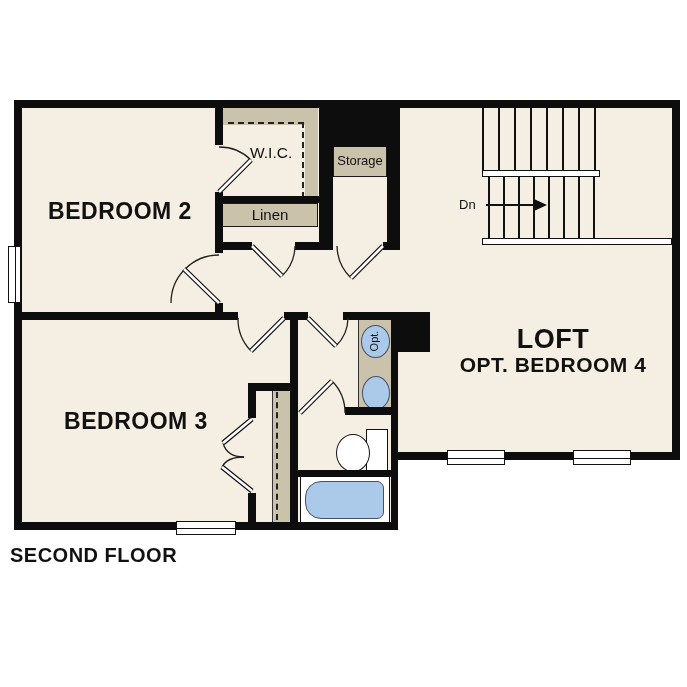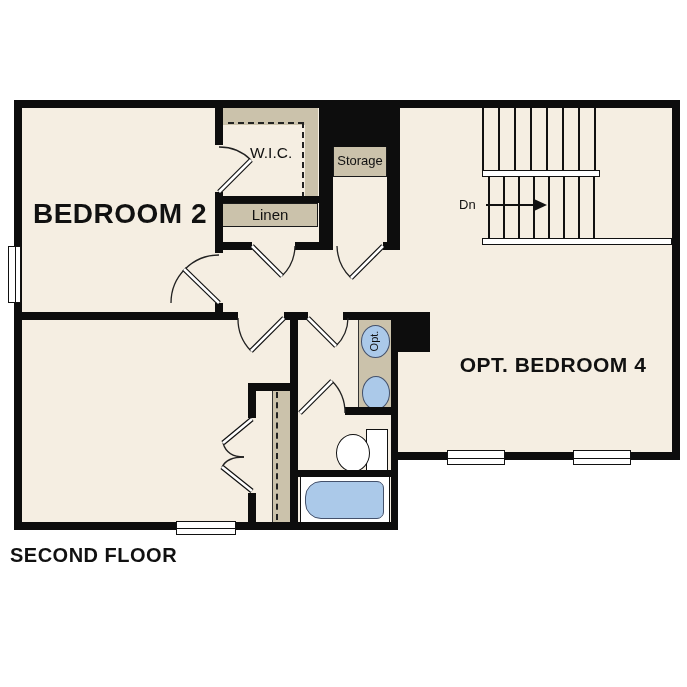--- a/index.html
+++ b/index.html
@@ -4,21 +4,21 @@
 <style>
   html,body{margin:0;padding:0;background:#fff;}
   #plan{position:relative;width:687px;height:687px;background:#fff;overflow:hidden;
         font-family:"Liberation Sans",sans-serif;}
   .floor{position:absolute;background:#f5eee2;}
   .w{position:absolute;background:#0d0d0d;}
   .tan{position:absolute;background:#cbc2ab;}
   .white-fix{position:absolute;background:#fff;border:1px solid #111;}
   .blue-fix{position:absolute;background:#abc9e9;border:1px solid #44516b;}
   .lbl{position:absolute;color:#111;white-space:nowrap;}
-  .room-lbl{font-weight:bold;font-size:28px;letter-spacing:.5px;text-align:center;}
+  .room-lbl{font-weight:bold;font-size:23px;letter-spacing:.5px;text-align:center;}
   .small-lbl{font-size:15px;}
   .treads{position:absolute;}
   .rail{position:absolute;background:#fff;border:1px solid #111;}
   .win{position:absolute;background:#fff;border:1px solid #111;}
   .win .mid-h{position:absolute;left:0;right:0;top:50%;border-top:1px solid #111;}
   .win .mid-v{position:absolute;top:0;bottom:0;left:50%;border-left:1px solid #111;}
   .dash-h{position:absolute;border-top:2px dashed #222;}
   .dash-v{position:absolute;border-left:2px dashed #222;}
   svg.doors{position:absolute;left:0;top:0;pointer-events:none;}
   .arc{fill:none;stroke:#222;stroke-width:1.3;}
@@ -127,20 +127,22 @@
       <div class="mid-h"></div>
     </div>
   <div class="win" style="left:447px;top:450px;width:56px;height:13px;">
       <div class="mid-h"></div>
     </div>
   <div class="win" style="left:573px;top:450px;width:56px;height:13px;">
       <div class="mid-h"></div>
     </div>
 
   <div class="lbl room-lbl" style="left:20px;top:198px;width:200px;">BEDROOM 2</div>
+  <div class="lbl room-lbl" style="left:36px;top:408px;width:200px;">BEDROOM 3</div>
+  <div class="lbl room-lbl" style="left:453px;top:324px;width:200px;font-size:27px;">LOFT</div>
   <div class="lbl room-lbl" style="left:453px;top:353px;width:200px;font-size:21px;">OPT. BEDROOM 4</div>
   <div class="lbl small-lbl" style="left:250px;top:144px;font-size:15.5px;">W.I.C.</div>
   <div class="lbl" style="left:333px;top:153px;width:54px;font-size:13px;text-align:center;">Storage</div>
   <div class="lbl" style="left:222px;top:206px;width:96px;font-size:15px;text-align:center;">Linen</div>
   <div class="lbl" style="left:459px;top:197px;font-size:13px;">Dn</div>
   <div class="lbl" style="left:374px;top:341px;font-size:11px;transform:translate(-50%,-50%) rotate(-90deg);">Opt.</div>
   <div class="lbl title" style="left:10px;top:544px;">SECOND FLOOR</div>
 
 </div>
 

